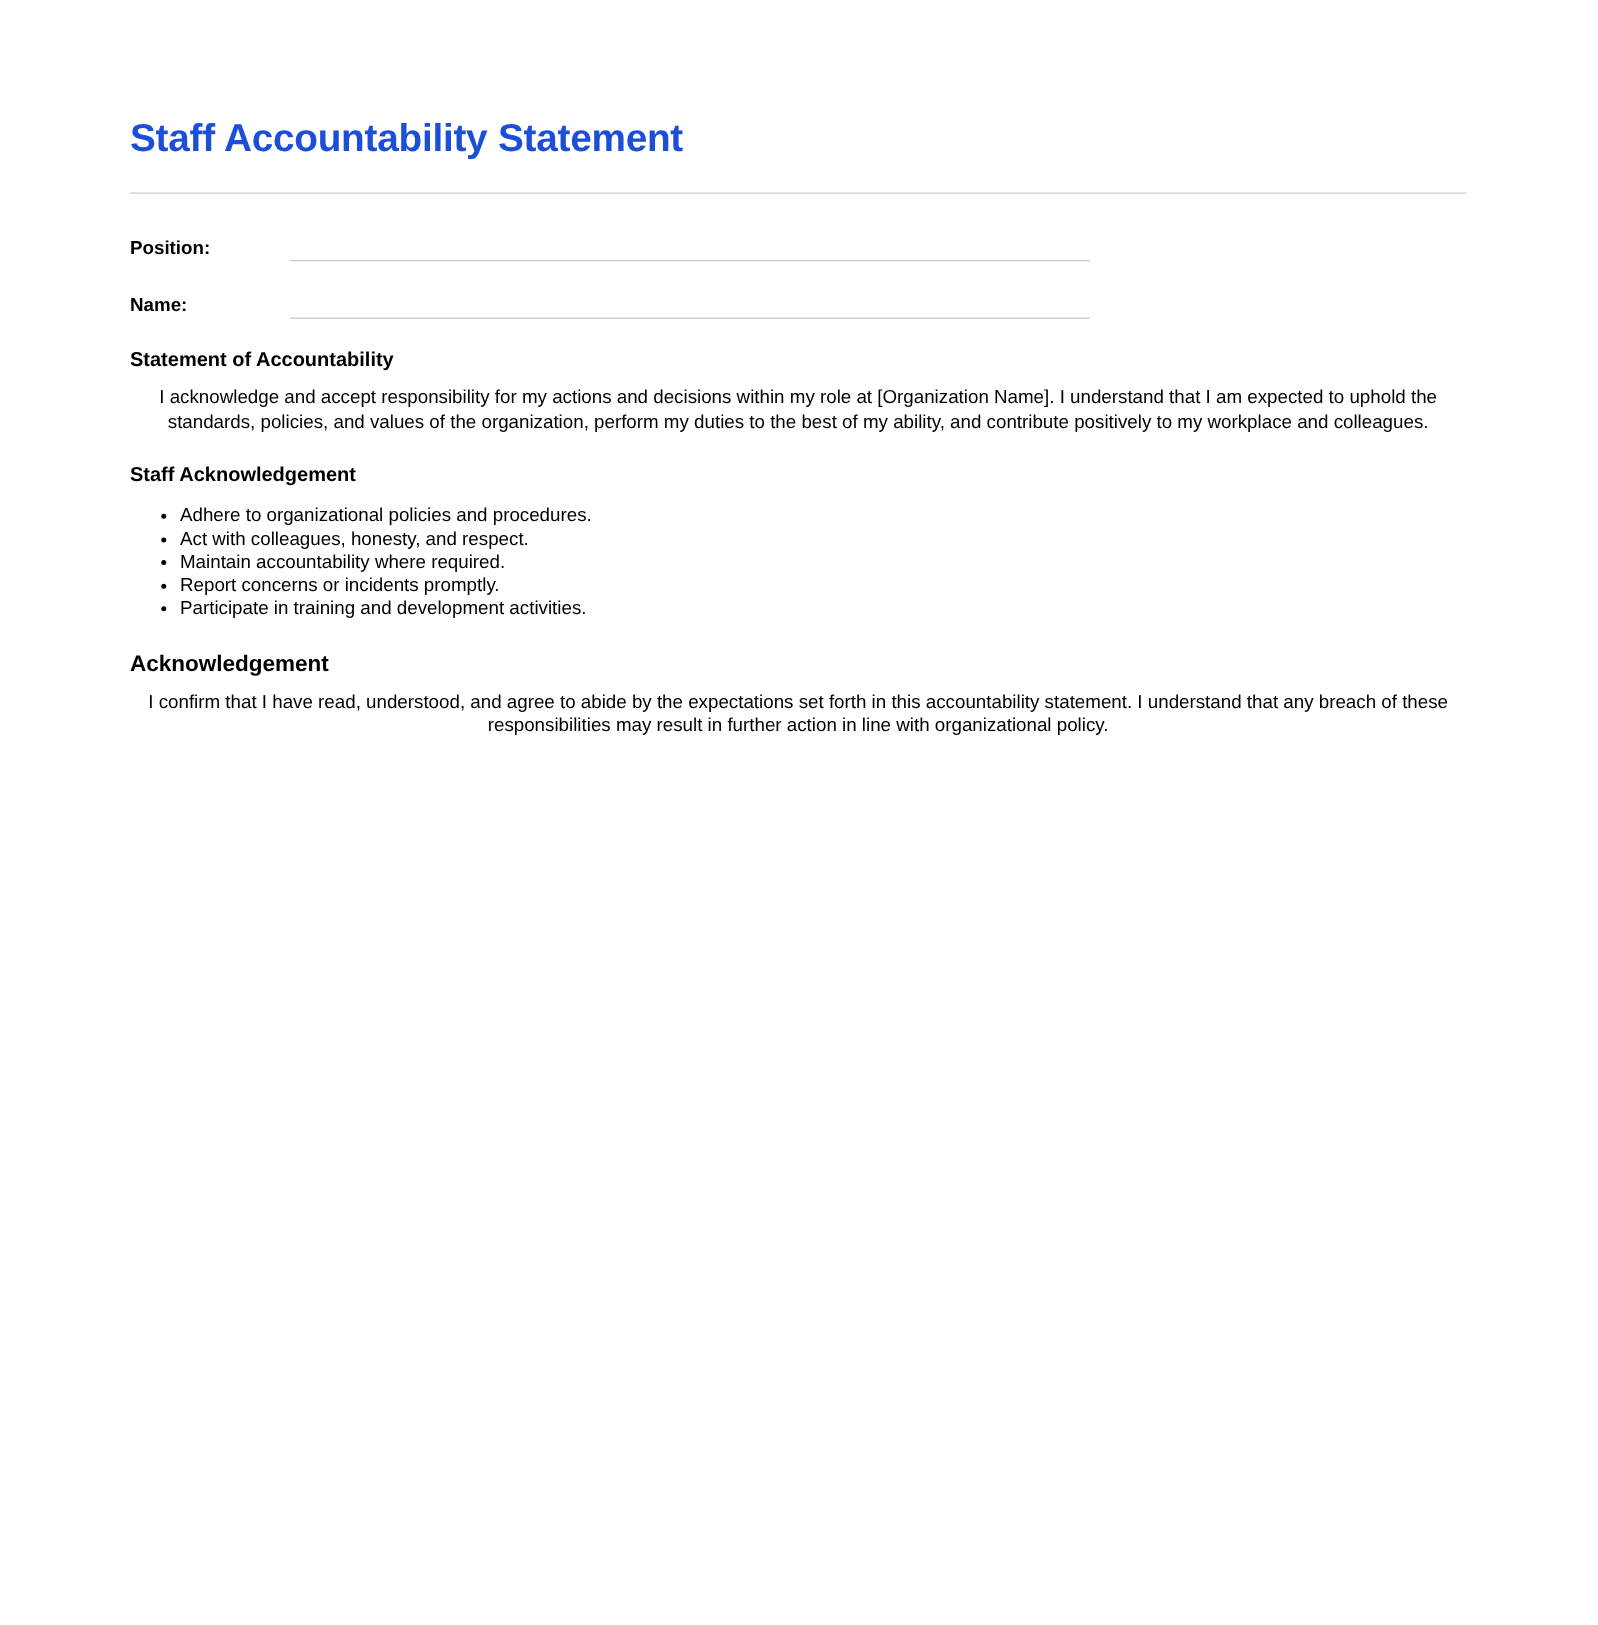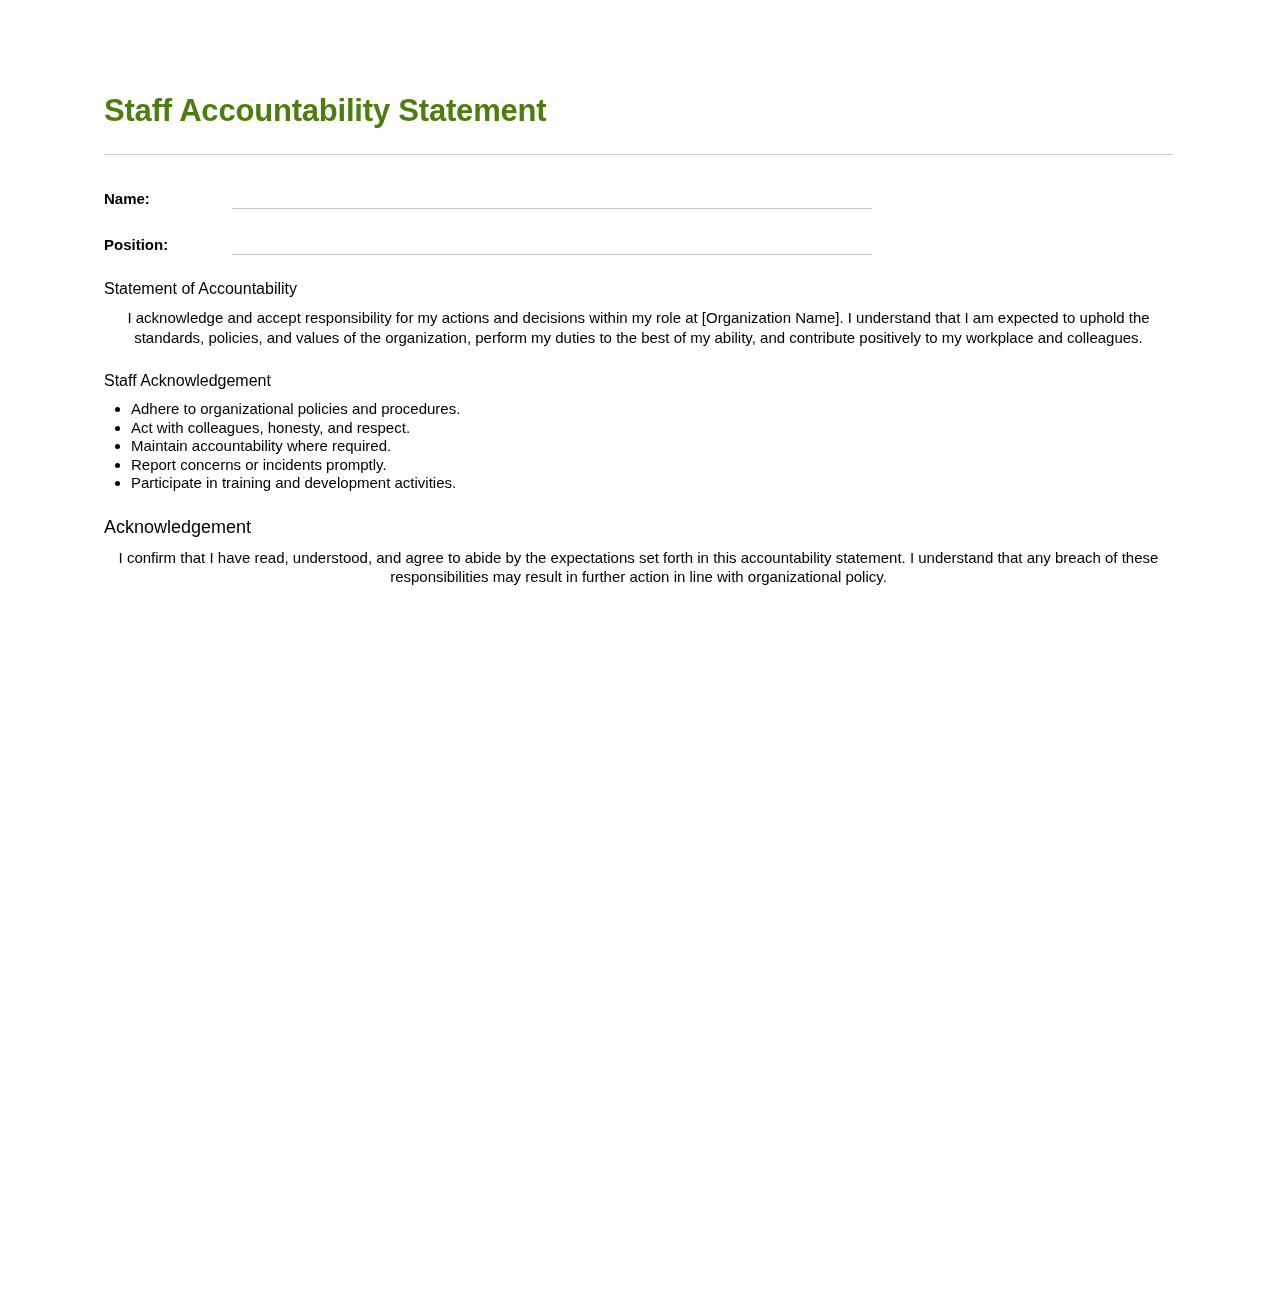--- a/index.html
+++ b/index.html
@@ -31,21 +31,21 @@
   }
 
   
   .doc-title {
     font-size: 31px;
     font-weight: bold;
     letter-spacing: -0.2px;
     margin: 0;
     padding-top: 92px;
     line-height: 38px;
-    color: #4d7c0f;
+    color: #1d4ed8;
   }
 
   .title-rule {
     border: 0;
     border-top: 1px solid #cccccc;
     margin: 24px 0 0 0;
     width: 1069px;
     height: 0;
   }
 
@@ -72,40 +72,40 @@
     height: 13px;
     border-bottom: 1px solid #c8c8c8;
   }
 
   
   .section {
     margin-top: 24px;
   }
   .section-heading {
     font-size: 16px;
-    font-weight: normal;
+    font-weight: bold;
     margin: 0 0 9px 0;
     line-height: 20px;
   }
   .section-heading.large {
     font-size: 18px;
     margin-bottom: 11px;
     margin-top: 14px;
   }
   .section-body {
     font-size: 15px;
     line-height: 19.5px;
     margin: 0;
     width: 1069px;
     text-align: center;
   }
 
   
   .resp-list {
-    margin: 0;
+    margin: 13px;
     padding-left: 27px;
     list-style-type: disc;
   }
   .resp-list li {
     font-size: 15px;
     line-height: 18.5px;
     margin: 0;
     padding: 0;
   }
 
@@ -140,26 +140,26 @@
 <div class="page">
   <div class="doc">
 
     <h1 class="doc-title">Staff Accountability Statement</h1>
 
     <hr class="title-rule">
 
     <div class="fields">
 
       <div class="field-row">
-        <span class="field-label">Name:</span>
+        <span class="field-label">Position:</span>
         <span class="field-line"></span>
       </div>
 
       <div class="field-row">
-        <span class="field-label">Position:</span>
+        <span class="field-label">Name:</span>
         <span class="field-line"></span>
       </div>
 
     </div>
 
     <div class="section">
       <h2 class="section-heading">Statement of Accountability</h2>
       <p class="section-body">I acknowledge and accept responsibility for my actions and decisions within my role at [Organization Name]. I understand that I am expected to uphold the standards, policies, and values of the organization, perform my duties to the best of my ability, and contribute positively to my workplace and colleagues.</p>
     </div>
 

